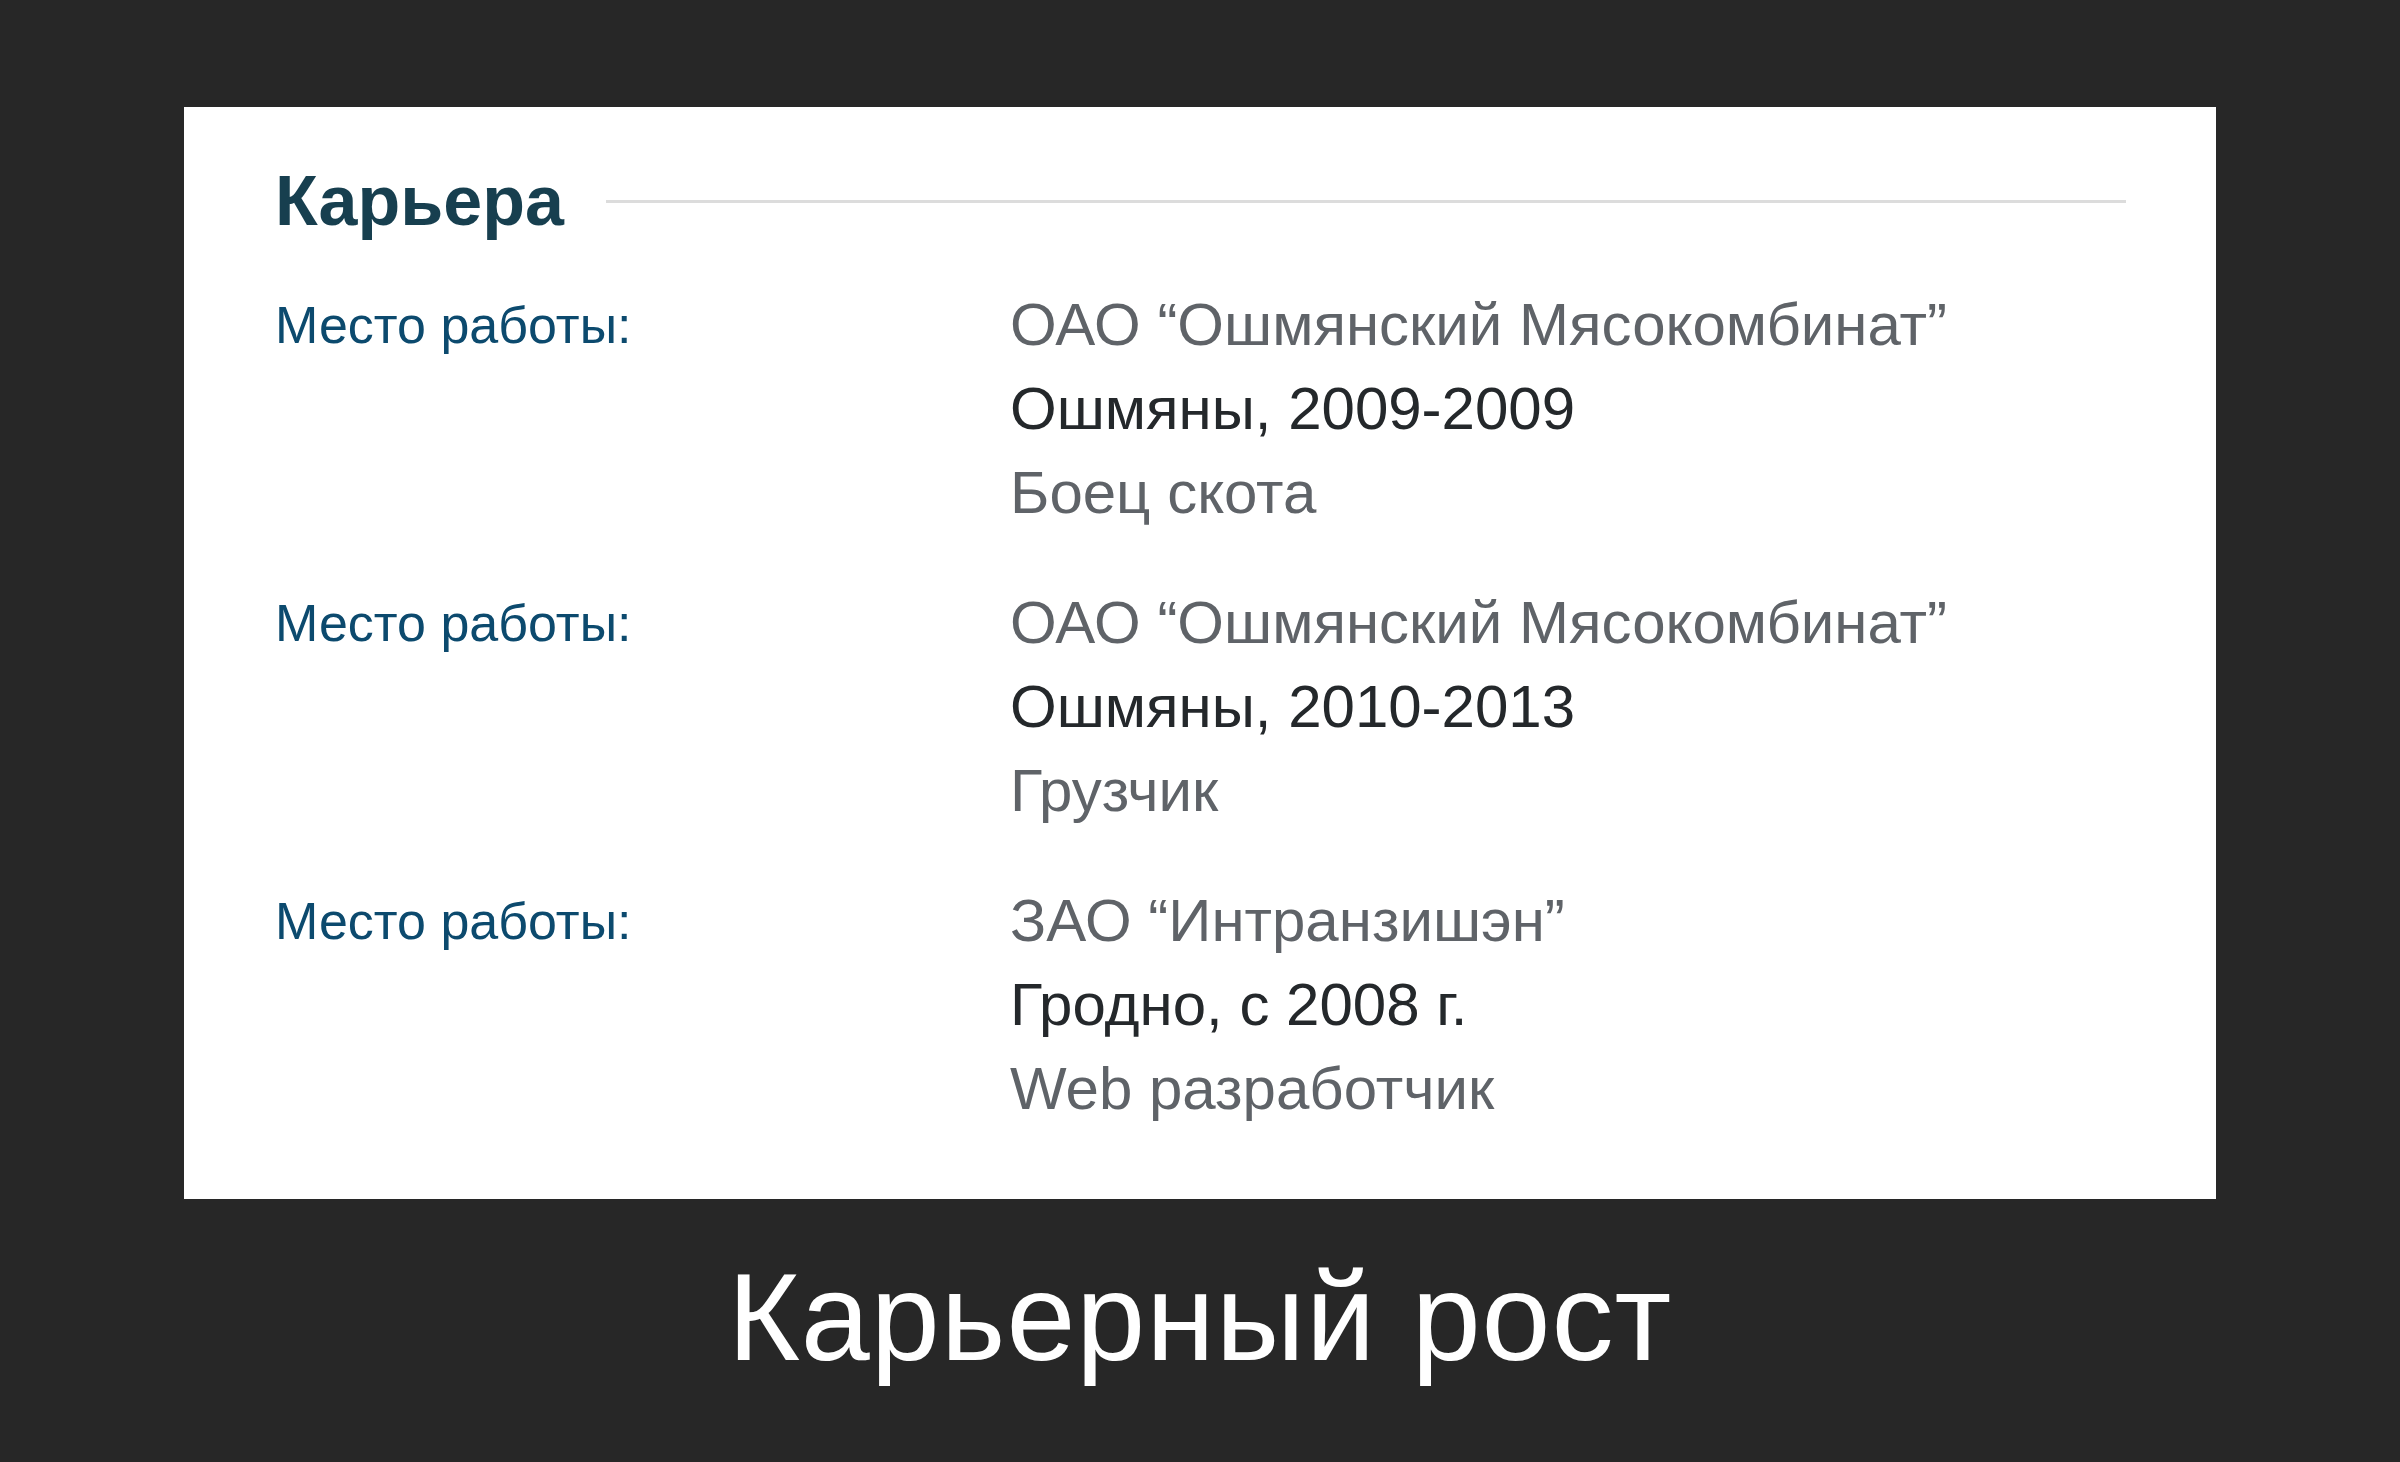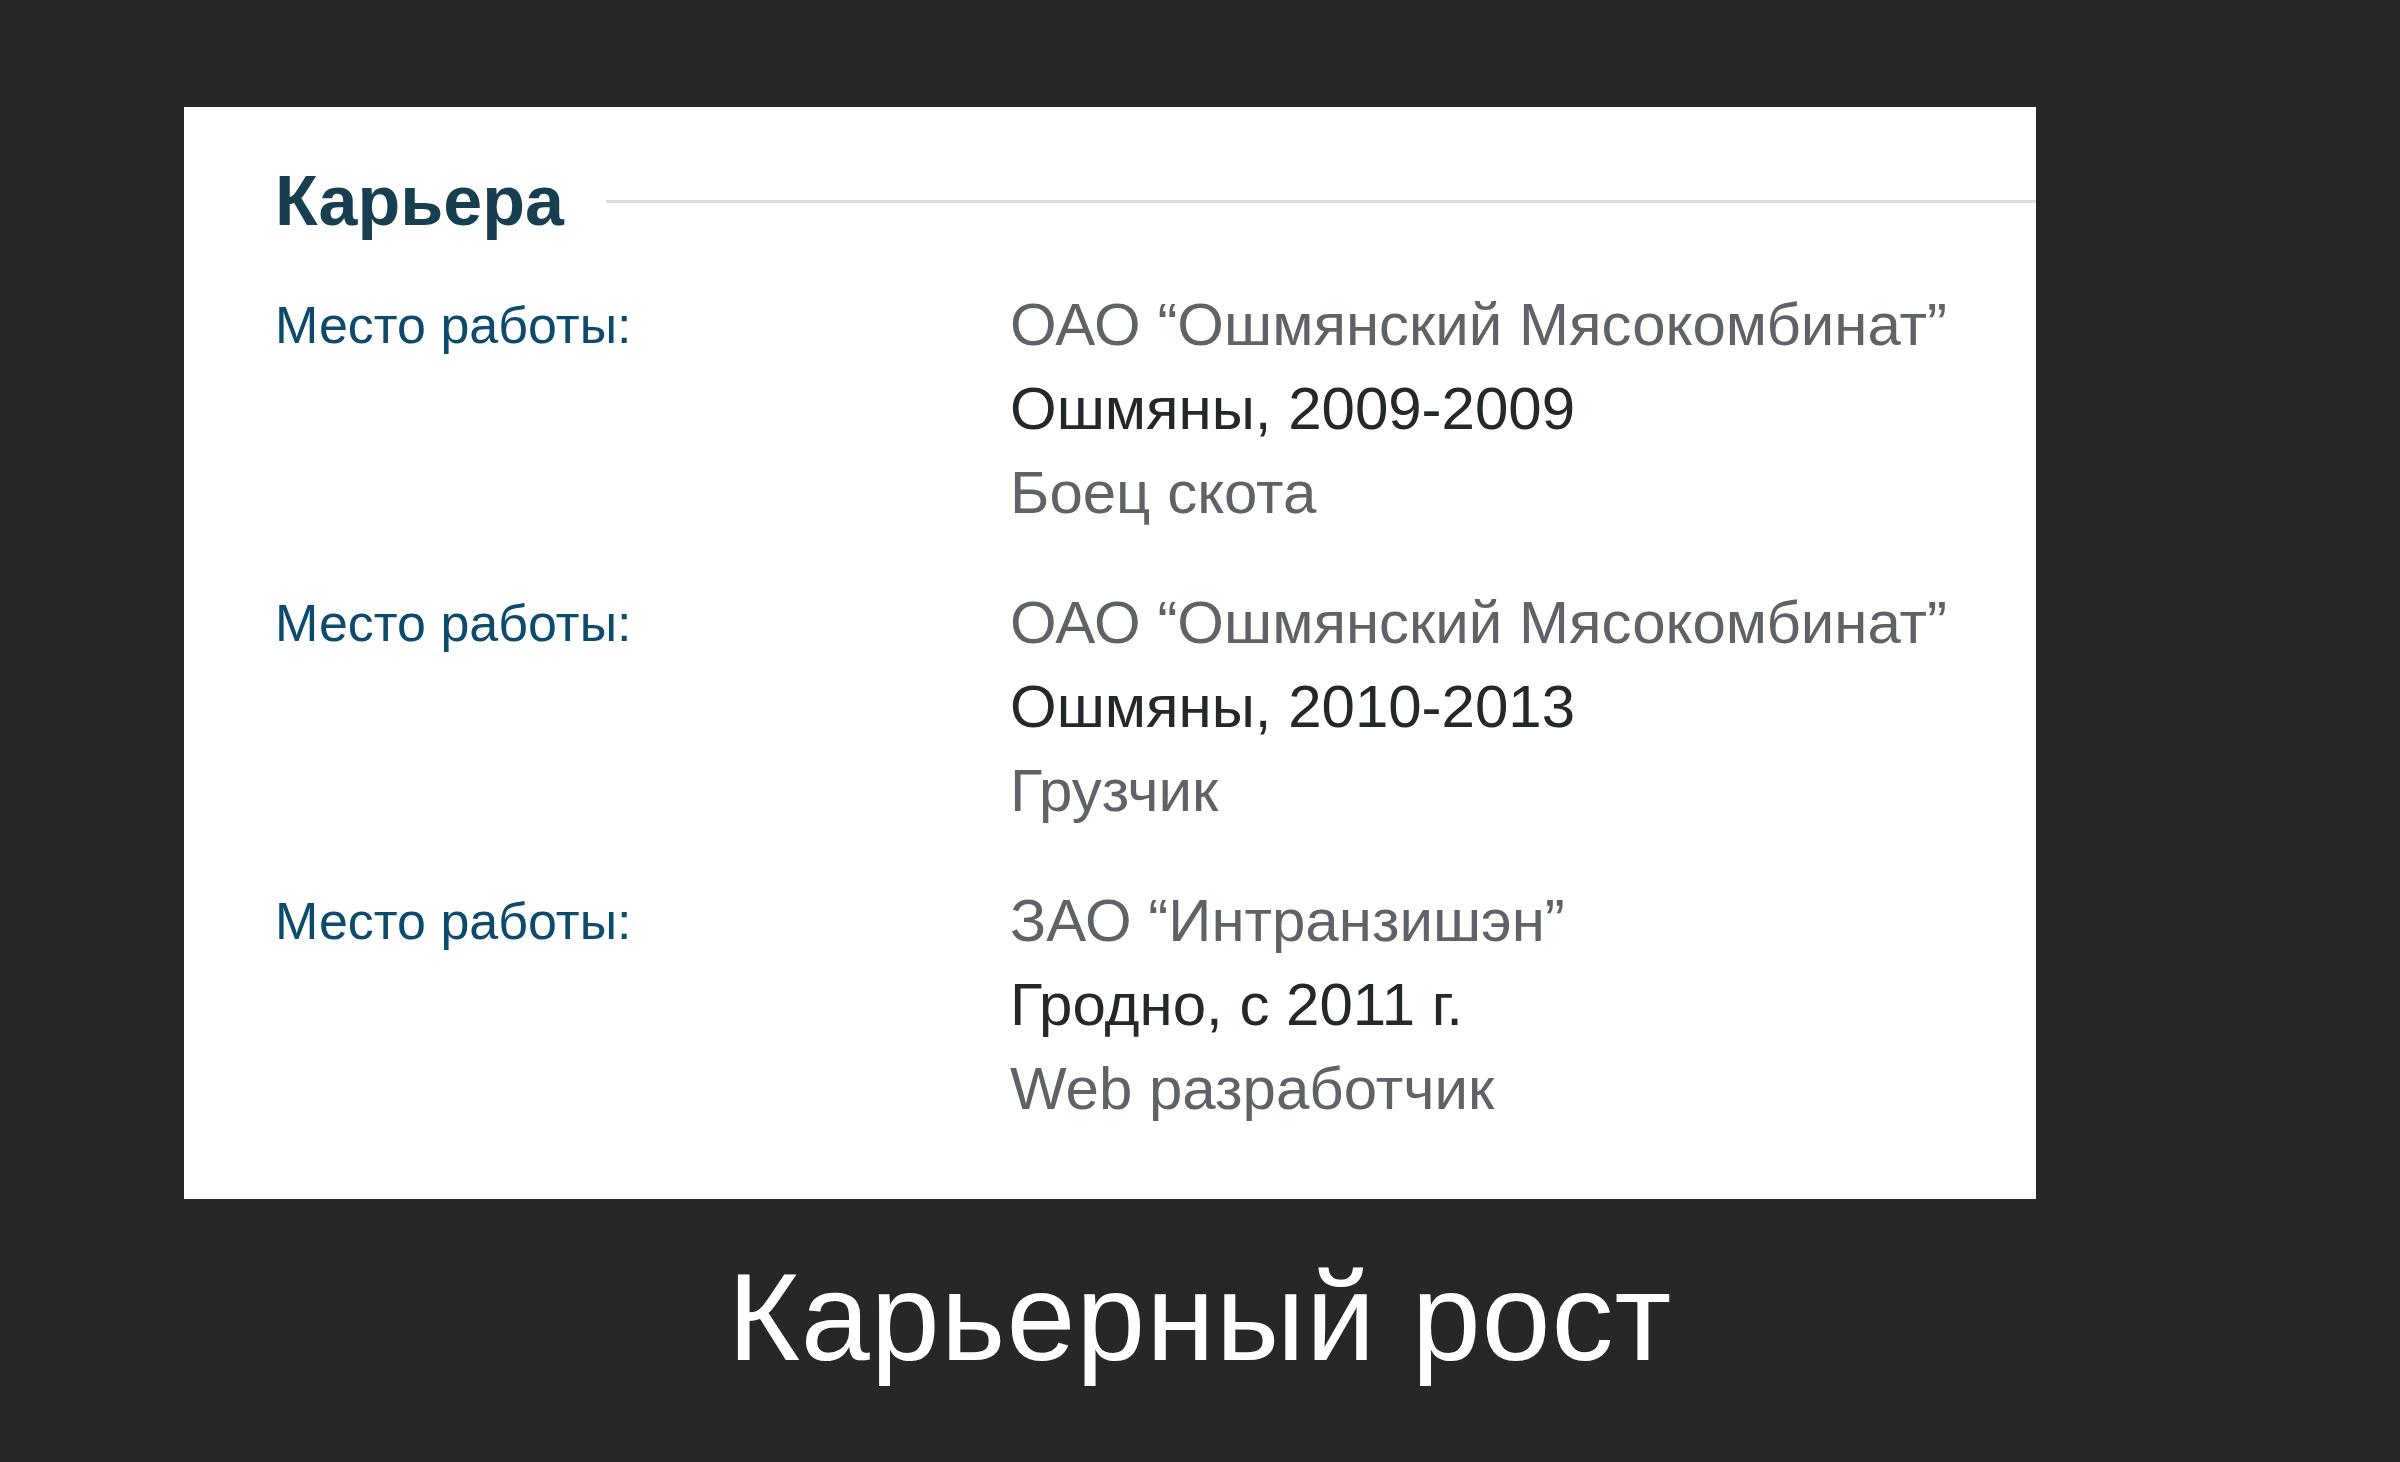--- a/index.html
+++ b/index.html
@@ -2,21 +2,21 @@
 <html><head>
 <meta charset="utf-8">
 <style>
   html, body {
     margin: 0;
     padding: 0;
     background: #272727;
   }
   .stage {
     position: relative;
-    width: 2036px;
+    width: 2400px;
     height: 1462px;
     background: #272727;
     overflow: hidden;
     font-family: "Liberation Sans", "DejaVu Sans", sans-serif;
   }
   .card {
     position: absolute;
     left: 184px;
     top: 107px;
     width: 2032px;
@@ -113,21 +113,21 @@
           <div class="company-line">ОАО “Ошмянский Мясокомбинат”</div>
           <div class="period-line">Ошмяны, 2010-2013</div>
           <div class="position-line">Грузчик</div>
         </div>
       </div>
 
       <div class="row">
         <div class="row-label">Место работы:</div>
         <div class="row-value">
           <div class="company-line">ЗАО “Интранзишэн”</div>
-          <div class="period-line">Гродно, с 2011 г.</div>
+          <div class="period-line">Гродно, с 2008 г.</div>
           <div class="position-line">Web разработчик</div>
         </div>
       </div>
 
     </div>
   </div>
 
   <div class="caption-band">
     <div class="caption-text">Карьерный рост</div>
   </div>

